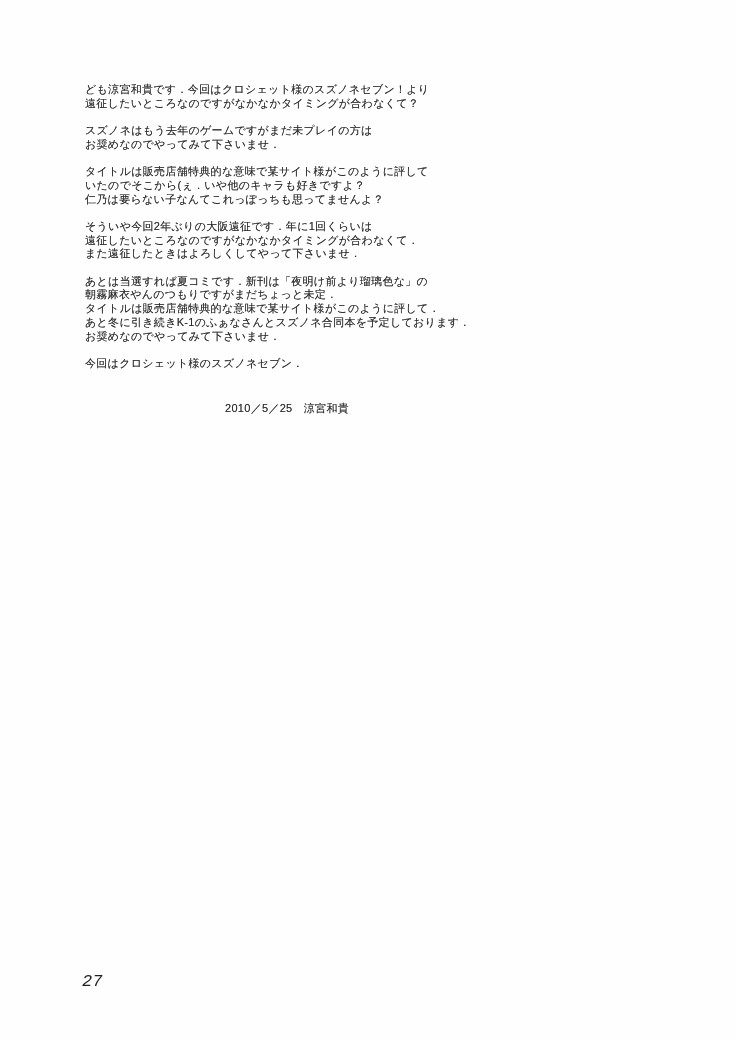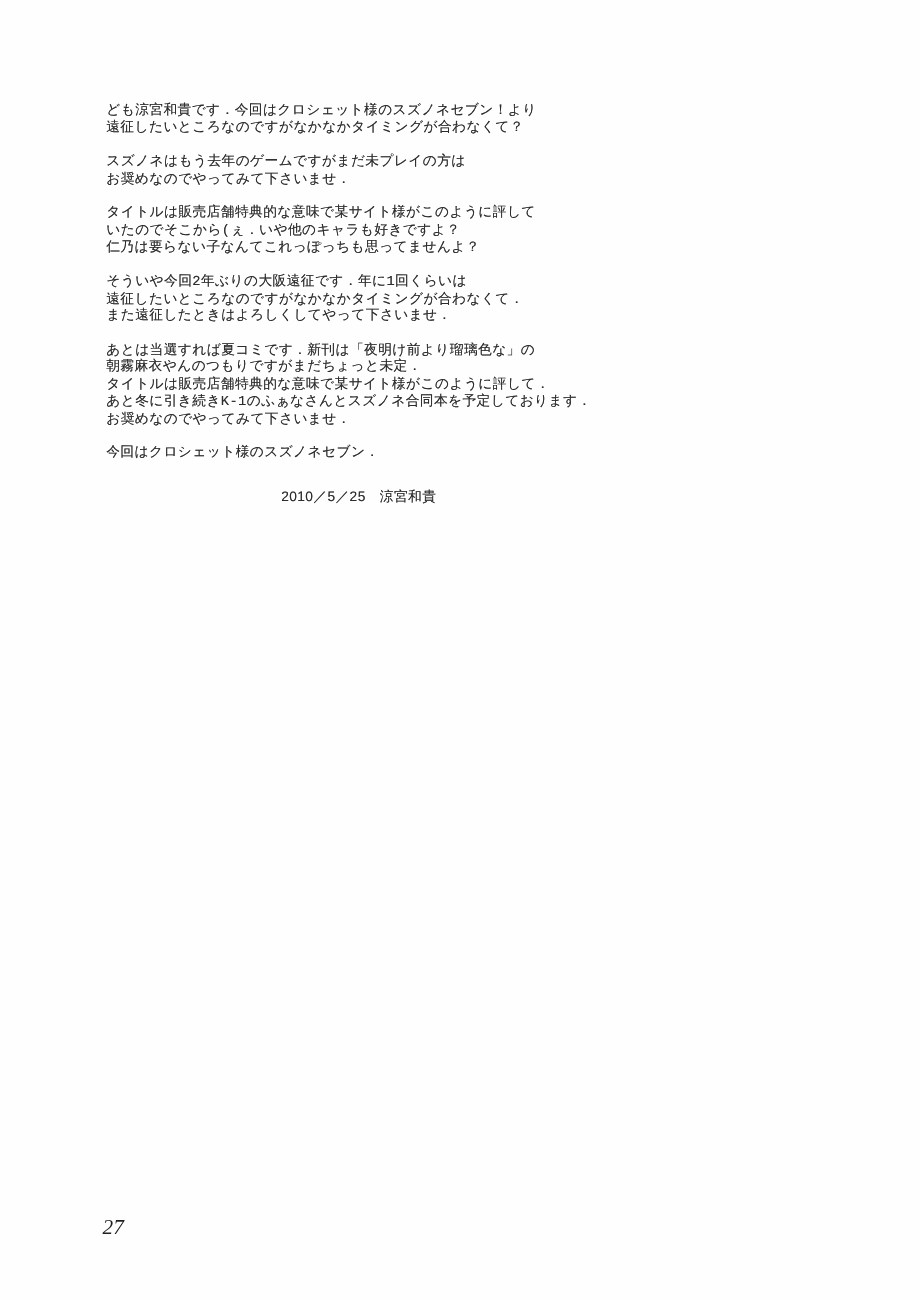--- a/index.html
+++ b/index.html
@@ -28,31 +28,30 @@
     line-height: 13.7px;
     letter-spacing: 0.3px;
     color: #2c2c2c;
     text-shadow: 0 0 0.5px rgba(44,44,44,0.55);
   }
   .para {
     margin: 0 0 13.7px 0;
   }
   .line {
     white-space: nowrap;
-    font-family: Liberation Mono, monospace;
   }
   .signature {
-    margin-top: 21px;
+    margin-top: 31px;
     padding-left: 140px;
   }
   .page-number {
     position: absolute;
     left: 82px;
     top: 972px;
-    font-family: Liberation Serif, serif;
+    font-family: Liberation Mono, monospace;
     font-style: italic;
     font-size: 17px;
     color: #1f1f1f;
   }
 </style>
 </head>
 <body>
 
 <div class="scan-page">
 

